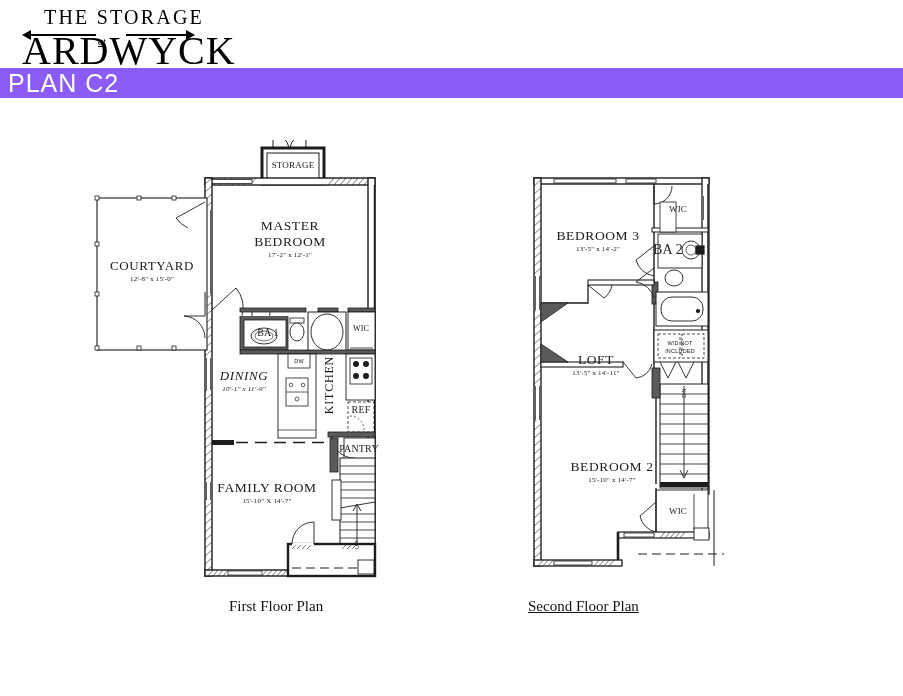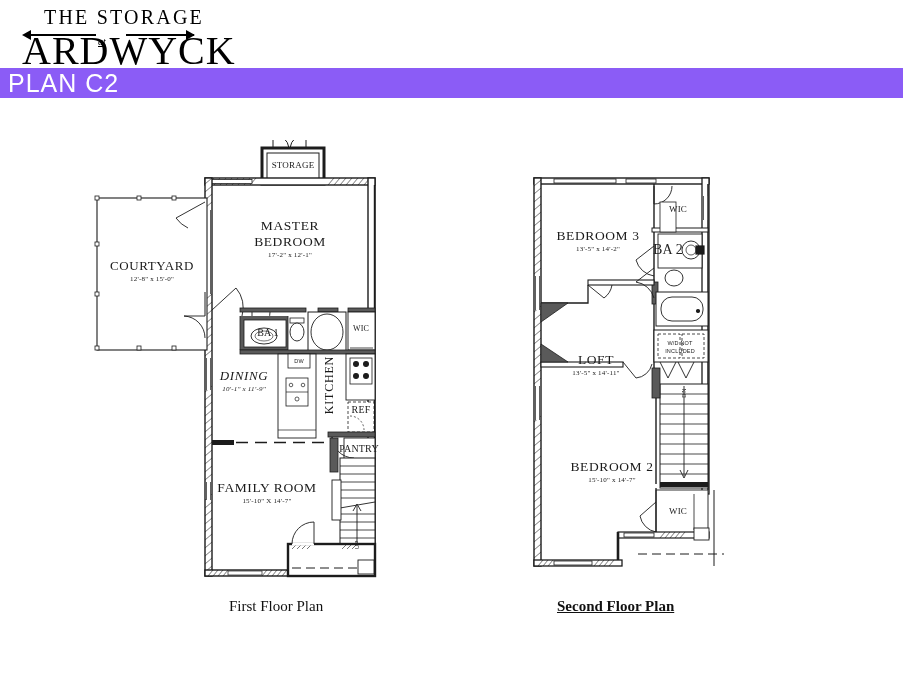--- a/index.html
+++ b/index.html
@@ -629,13 +629,13 @@
 
   <div class="tiny sm7" style="left:150px; top:32px; font-size:9px;">WIC</div>
   <div class="tiny sm7" style="left:140px; top:70px; font-size:14px;">BA 2</div>
   <div class="tiny" style="left:152px; top:168px;">W/D NOT</div>
   <div class="tiny" style="left:152px; top:176px;">INCLUDED</div>
   <div class="stairlbl" style="left:153px; top:216px;">DN</div>
   <div class="tiny sm7" style="left:150px; top:334px; font-size:9px;">WIC</div>
 </div>
 
 <div class="caption" style="left:229px; top:598px;text-align:right;">First Floor Plan</div>
-<div class="caption underlined" style="left:557px; top:598px;font-weight:bold;">Second Floor Plan</div>
+<div class="caption underlined" style="left:528px; top:598px;">Second Floor Plan</div>
 
 </body></html>

